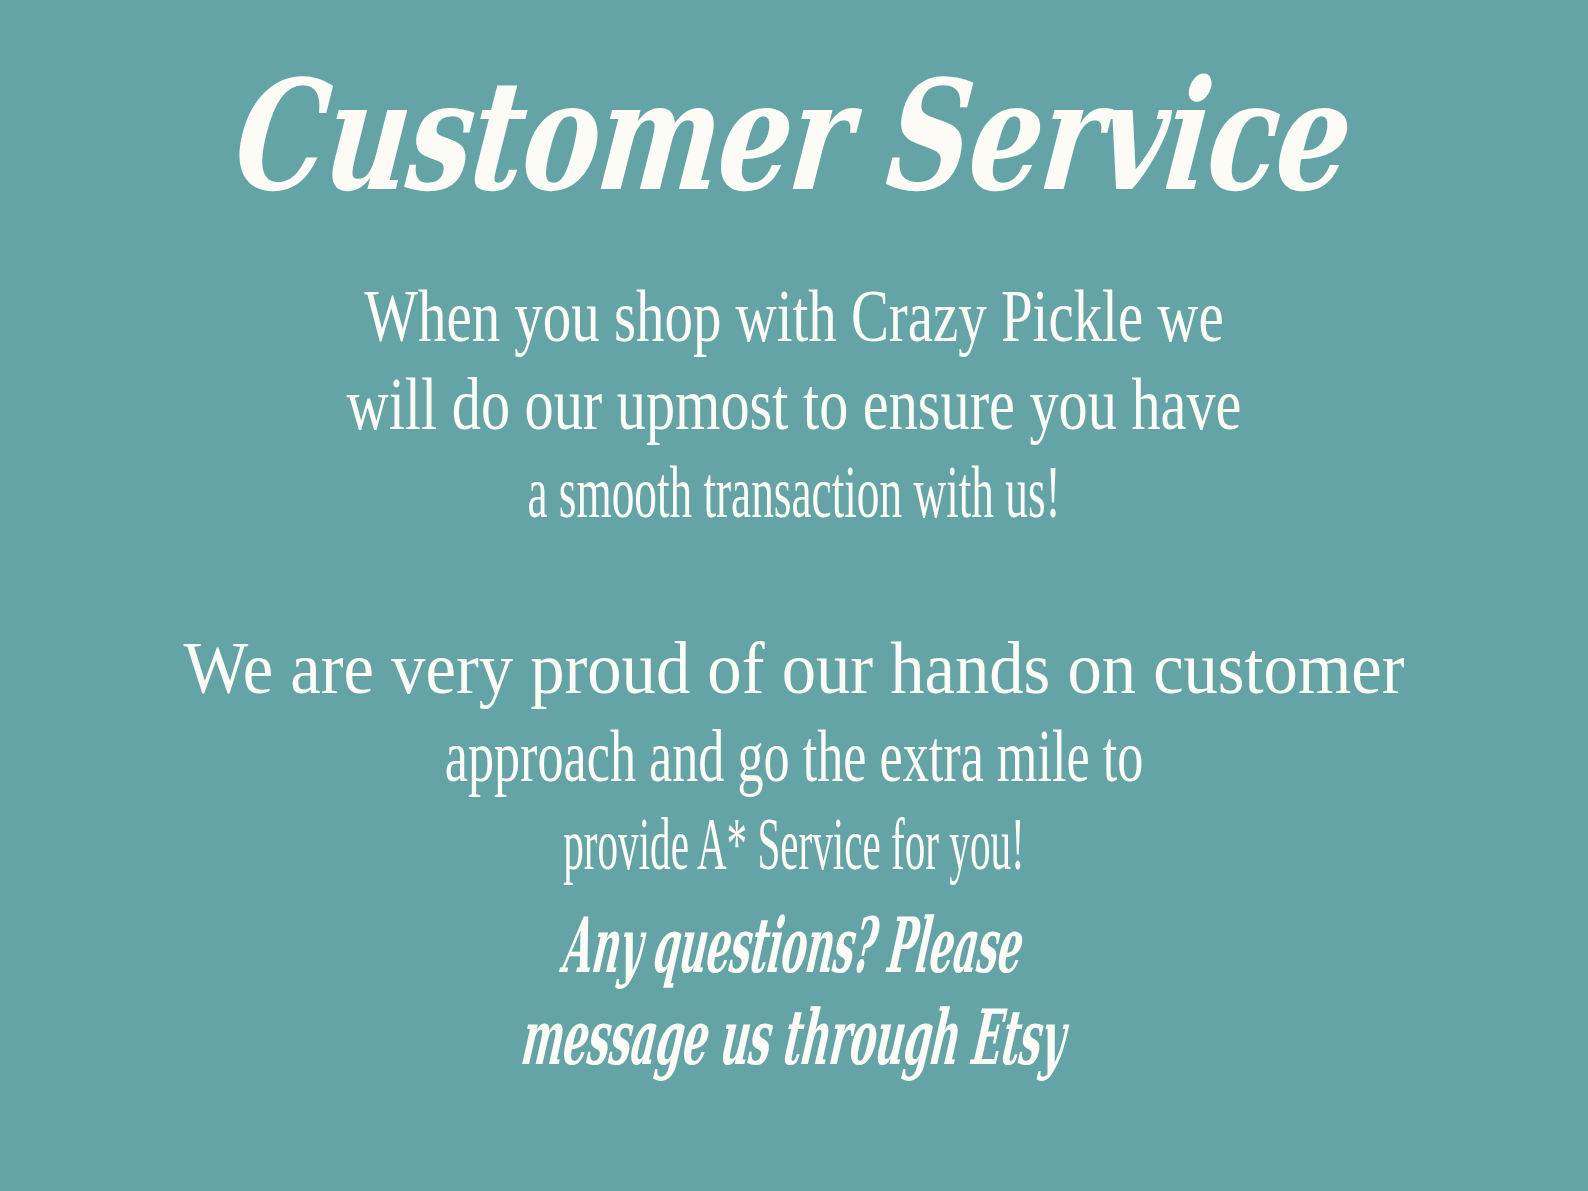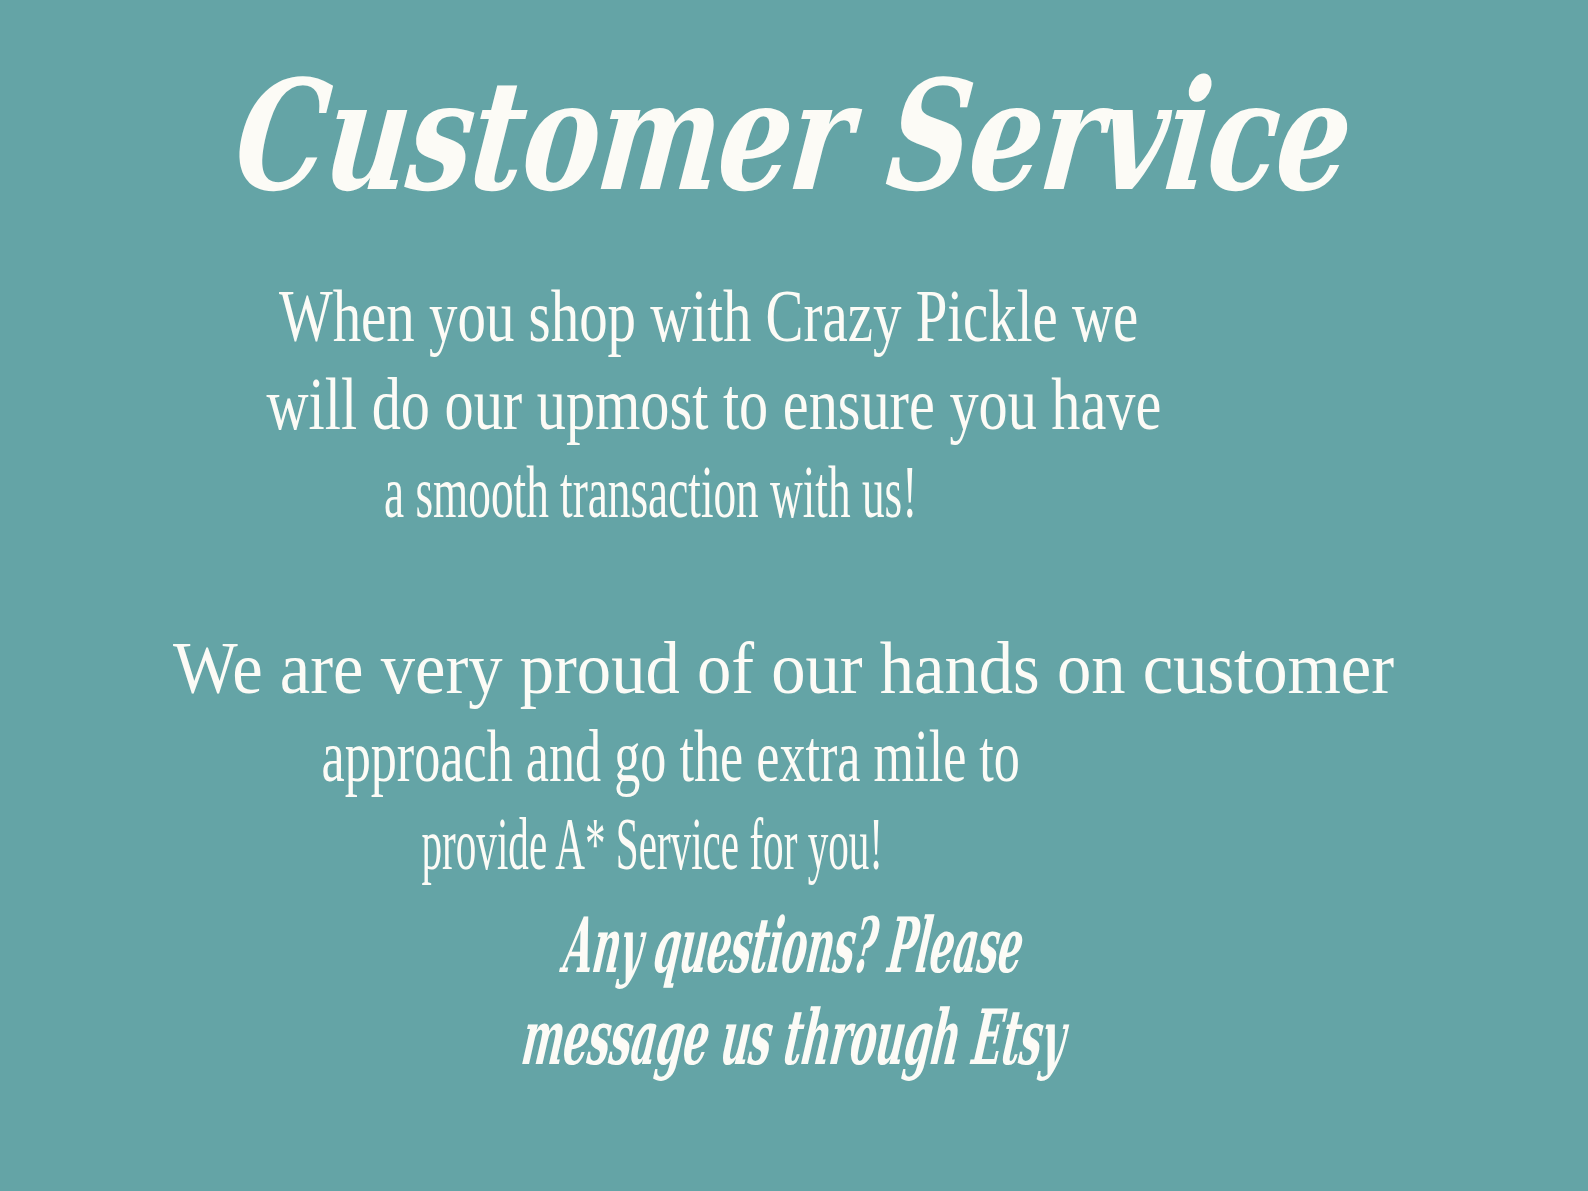--- a/index.html
+++ b/index.html
@@ -45,21 +45,21 @@
     white-space: nowrap;
   }
 
   
   #body-block {
     position: absolute;
     left: 50%;
     top: 272px;
     width: 1340px;
     margin-left: -670px;
-    text-align: left;
+    text-align: center;
   }
   .para {
     color: #fcfbf6;
     font-family: "Liberation Serif", "DejaVu Serif", serif;
     font-size: 74px;
     line-height: 88px;
     letter-spacing: 0px;
     transform: scaleX(0.90);
     transform-origin: center center;
     margin: 0;

